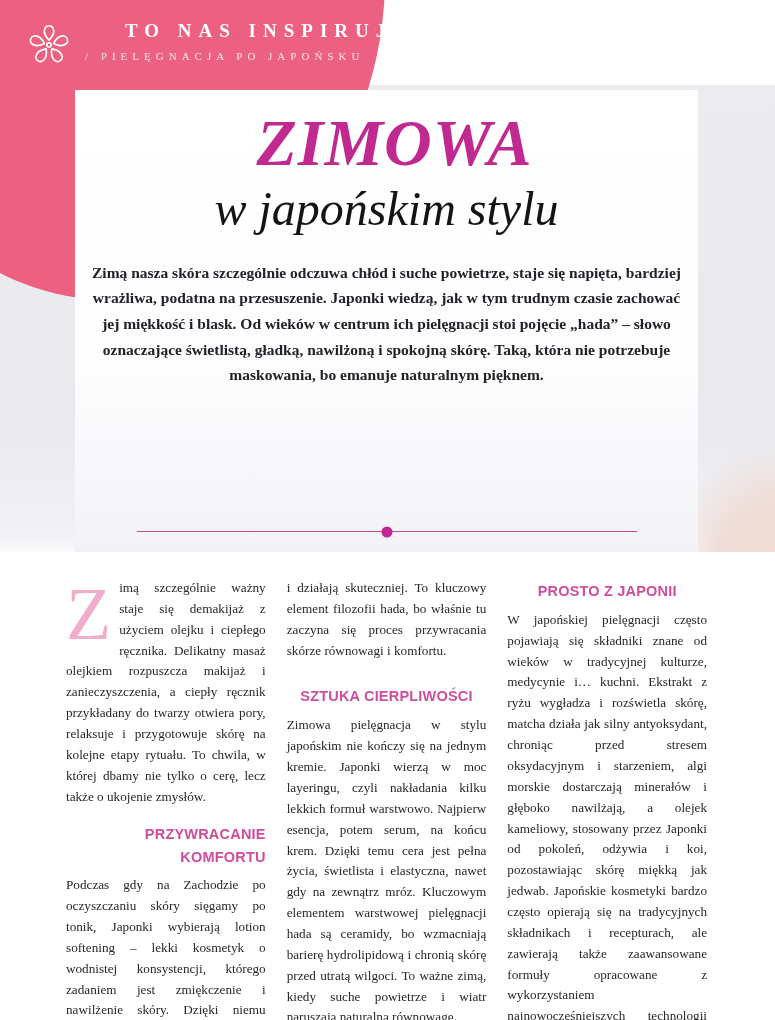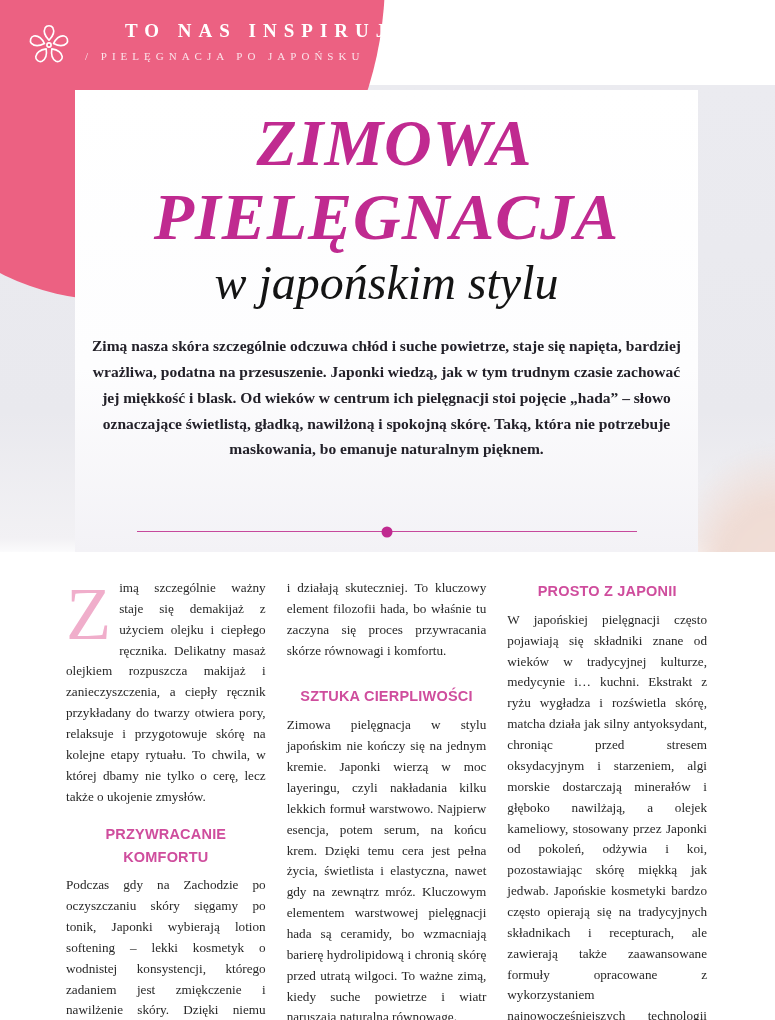--- a/index.html
+++ b/index.html
@@ -83,21 +83,21 @@
     text-align:justify;
   }
   .dropcap {
     float:left; font-size:74px; line-height:0.8; color:#f0aecb;
     margin:7px 8px 0 0; font-family:"Liberation Serif", serif;
   }
   .col-heading {
     font-family:"Liberation Sans", sans-serif; font-weight:bold;
     font-size:14.5px; letter-spacing:0.2px; color:#cf4d9d;
   }
-  .h-left   { text-align:center;   margin:16px 0 6px; }
+  .h-left   { text-align:right;   margin:16px 0 6px; }
   .h-center1{ text-align:center; margin:24px 0 7px; }
   .h-center2{ text-align:center; margin:2px 0 7px; }
 
   
   .footer {
     position:absolute; left:66px; top:1034px; z-index:1;
     display:flex; align-items:center; gap:16px;
   }
   .page-num { font-size:15px; color:#8f8f8f; letter-spacing:1px; }
   .brand {
@@ -140,21 +140,20 @@
     </svg>
   </span>
   <div>
     <div class="header-line1">TO NAS INSPIRUJE</div>
     <div class="header-line2">/ PIELĘGNACJA PO JAPOŃSKU</div>
   </div>
 </div>
 
 <div class="card">
   <div class="title-1">ZIMOWA</div>
-  <div class="title-2">PIELĘGNACJA</div>
   <div class="title-3">w japońskim stylu</div>
   <p class="intro">Zimą nasza skóra szczególnie odczuwa chłód i suche powietrze, staje się napięta, bardziej wrażliwa, podatna na przesuszenie. Japonki wiedzą, jak w tym trudnym czasie zachować jej miękkość i blask. Od wieków w centrum ich pielęgnacji stoi pojęcie „hada” – słowo oznaczające świetlistą, gładką, nawilżoną i spokojną skórę. Taką, która nie potrzebuje maskowania, bo emanuje naturalnym pięknem.</p>
   <div class="divider">
     <span class="divider-dot"></span>
   </div>
 </div>
 
 <div class="article">
 
   <div class="col">

